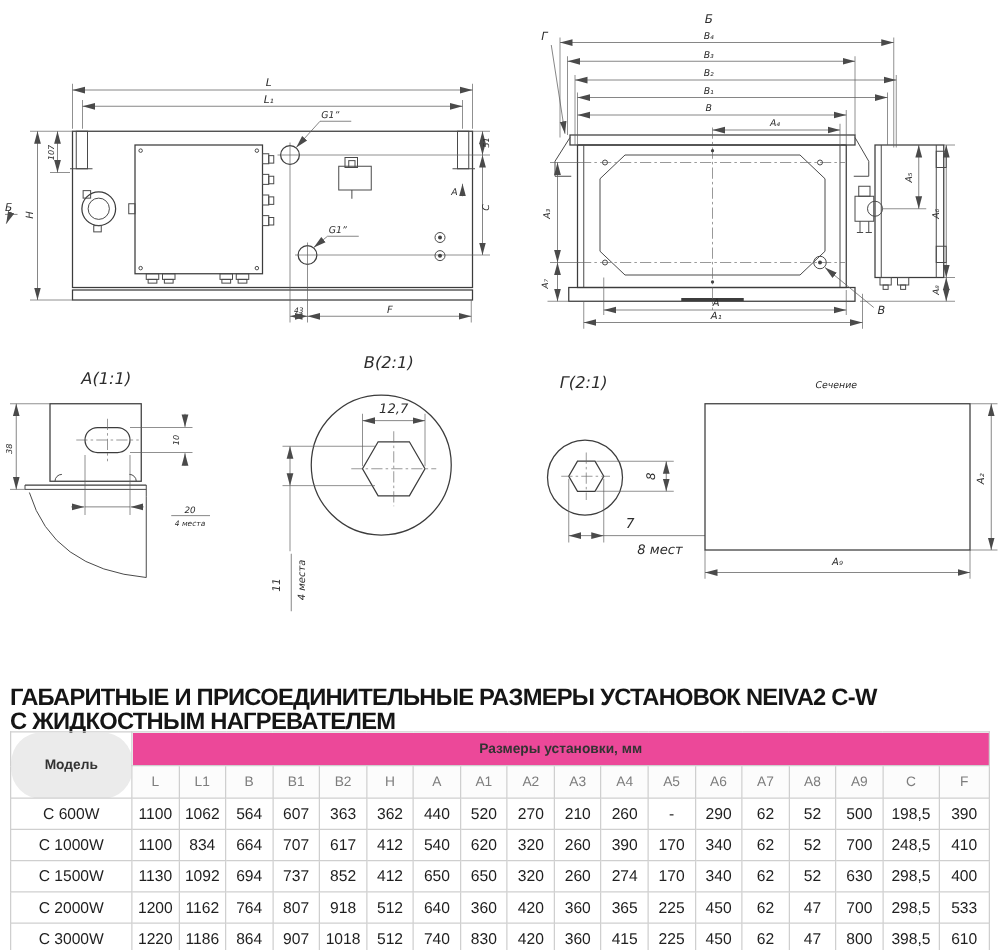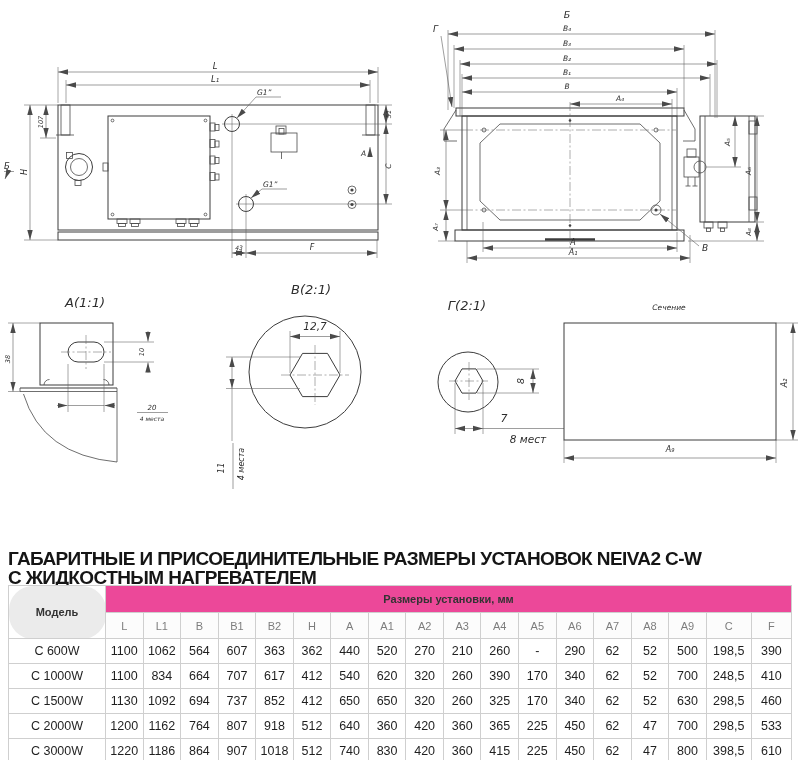--- a/index.html
+++ b/index.html
@@ -431,28 +431,28 @@
       <td>1130</td>
       <td>1092</td>
       <td>694</td>
       <td>737</td>
       <td>852</td>
       <td>412</td>
       <td>650</td>
       <td>650</td>
       <td>320</td>
       <td>260</td>
-      <td>325</td>
+      <td>274</td>
       <td>170</td>
       <td>340</td>
       <td>62</td>
       <td>52</td>
       <td>630</td>
       <td>298,5</td>
-      <td>460</td>
+      <td>400</td>
     </tr>
     <tr>
       <td>С 2000W</td>
       <td>1200</td>
       <td>1162</td>
       <td>764</td>
       <td>807</td>
       <td>918</td>
       <td>512</td>
       <td>640</td>

